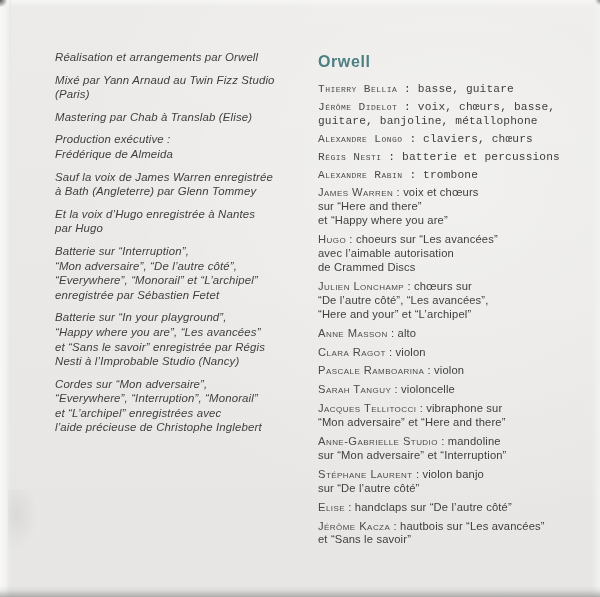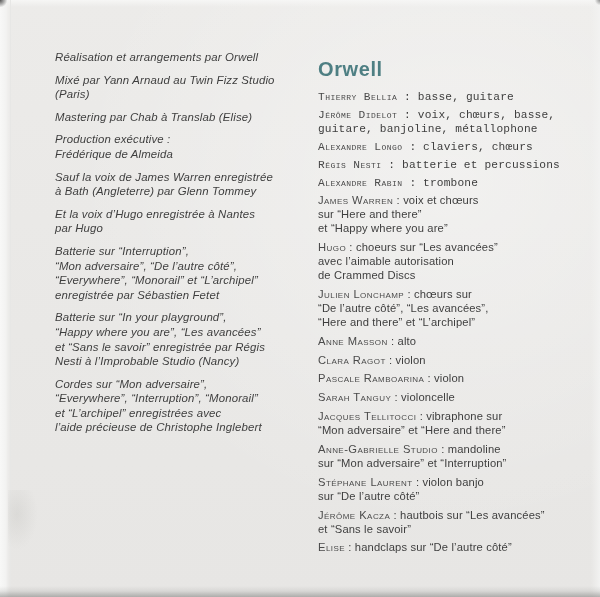--- a/index.html
+++ b/index.html
@@ -67,22 +67,22 @@
   
   .col-right {
     position: absolute;
     left: 318px; top: 44px; width: 266px;
     color: #3e3e3e;
     font-size: 11.2px;
     line-height: 13.9px;
     letter-spacing: 0.15px;
   }
   .band-title {
-    margin: 16px 0 12px 0;
-    font-size: 20px;
+    margin: 8px 0 12px 0;
+    font-size: 16px;
     line-height: 19px;
     font-weight: bold;
     letter-spacing: 0.6px;
     color: #4e7f83;
   }
   .section-title {
     margin: 15px 0 10px 0;
     font-size: 13.2px;
     line-height: 15px;
     font-weight: bold;
@@ -151,29 +151,29 @@
 
     <div class="additional-list">
       <div class="member"><span class="mname">James Warren</span><span class="sep"> : </span><span class="mrole">voix et chœurs
 sur “Here and there”
 et “Happy where you are”</span></div>
       <div class="member"><span class="mname">Hugo</span><span class="sep"> : </span><span class="mrole">choeurs sur “Les avancées”
 avec l’aimable autorisation
 de Crammed Discs</span></div>
       <div class="member"><span class="mname">Julien Lonchamp</span><span class="sep"> : </span><span class="mrole">chœurs sur
 “De l’autre côté”, “Les avancées”,
-“Here and there” et “L’archipel”</span></div>
+“Here and your” et “L’archipel”</span></div>
       <div class="member"><span class="mname">Anne Masson</span><span class="sep"> : </span><span class="mrole">alto</span></div>
       <div class="member"><span class="mname">Clara Ragot</span><span class="sep"> : </span><span class="mrole">violon</span></div>
       <div class="member"><span class="mname">Pascale Ramboarina</span><span class="sep"> : </span><span class="mrole">violon</span></div>
       <div class="member"><span class="mname">Sarah Tanguy</span><span class="sep"> : </span><span class="mrole">violoncelle</span></div>
       <div class="member"><span class="mname">Jacques Tellitocci</span><span class="sep"> : </span><span class="mrole">vibraphone sur
 “Mon adversaire” et “Here and there”</span></div>
       <div class="member"><span class="mname">Anne-Gabrielle Studio</span><span class="sep"> : </span><span class="mrole">mandoline
 sur “Mon adversaire” et “Interruption”</span></div>
       <div class="member"><span class="mname">Stéphane Laurent</span><span class="sep"> : </span><span class="mrole">violon banjo
 sur “De l’autre côté”</span></div>
+      <div class="member"><span class="mname">Elise</span><span class="sep"> : </span><span class="mrole">handclaps sur “De l’autre côté”</span></div>
       <div class="member"><span class="mname">Jérôme Kacza</span><span class="sep"> : </span><span class="mrole">hautbois sur “Les avancées”
 et “Sans le savoir”</span></div>
-      <div class="member"><span class="mname">Elise</span><span class="sep"> : </span><span class="mrole">handclaps sur “De l’autre côté”</span></div>
     </div>
   </div>
 </div>
 
 </body></html>

